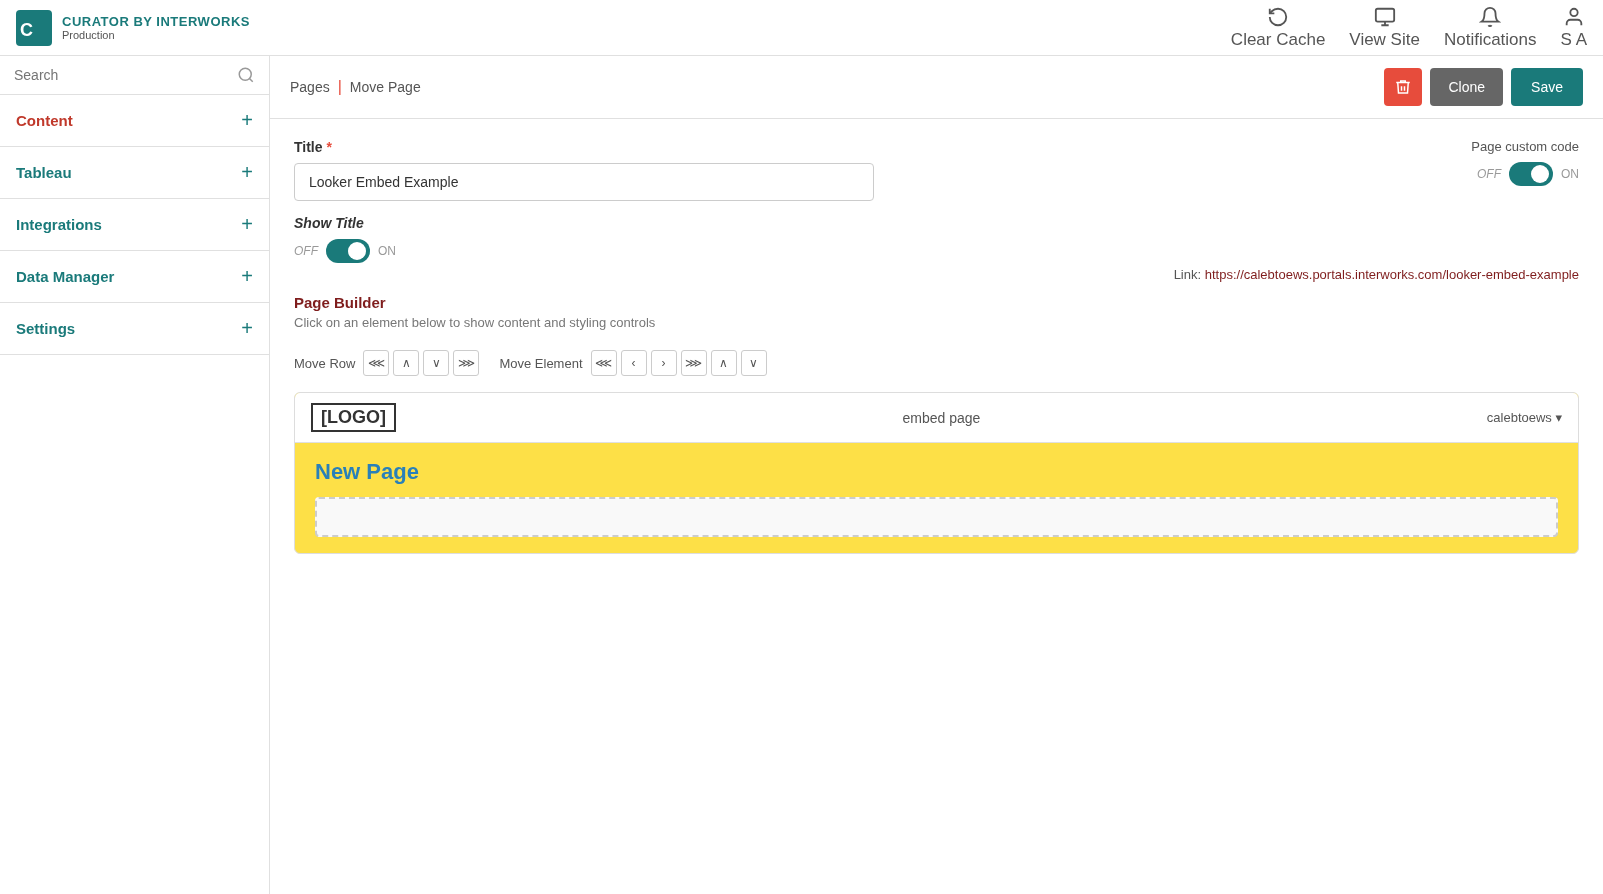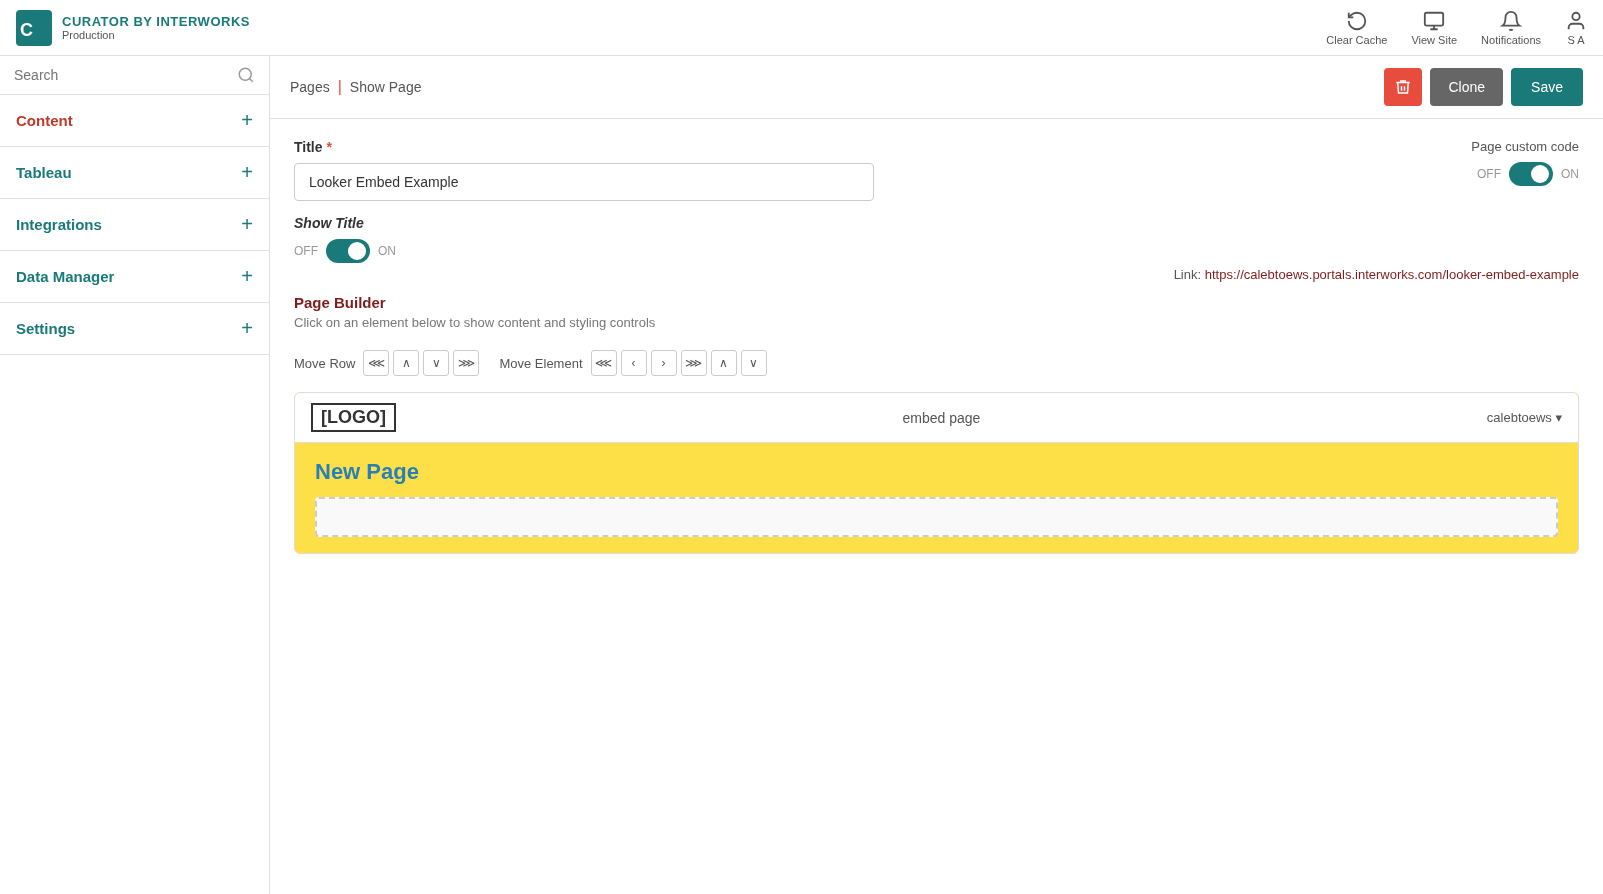--- a/index.html
+++ b/index.html
@@ -45,21 +45,21 @@
       align-items: center;
       gap: 24px;
     }
     .header-action-item {
       display: flex;
       flex-direction: column;
       align-items: center;
       gap: 2px;
       cursor: pointer;
       color: #555;
-      font-size: 11px;
+      font-size: 17px;
     }
     .header-action-item svg {
       width: 22px;
       height: 22px;
     }
 
     
     .body-layout {
       display: flex;
       flex: 1;
@@ -216,21 +216,21 @@
     }
 
     
     .toggle-row {
       display: flex;
       align-items: center;
       gap: 8px;
       font-size: 13px;
       color: #777;
     }
-    .toggle-label-off { font-size: 12px; color: #999; }
+    .toggle-label-off { font-size: 12px; color: #999; font-style: italic; }
     .toggle-label-on { font-size: 12px; color: #999; }
     .toggle-switch {
       position: relative;
       width: 44px;
       height: 24px;
     }
     .toggle-switch input { opacity: 0; width: 0; height: 0; }
     .toggle-slider {
       position: absolute;
       cursor: pointer;
@@ -456,21 +456,21 @@
       <span class="sidebar-item-plus">+</span>
     </div>
   </div>
 
   <div class="main-content">
 
     <div class="page-header">
       <div class="page-header-left">
         <span class="breadcrumb-pages">Pages</span>
         <span class="breadcrumb-divider">|</span>
-        <span class="breadcrumb-current">Show Page</span>
+        <span class="breadcrumb-current">Move Page</span>
       </div>
       <div class="page-header-actions">
         <button class="btn-delete">
           <svg width="18" height="18" viewBox="0 0 24 24" fill="none" stroke="white" stroke-width="2">
             <polyline points="3,6 5,6 21,6"></polyline>
             <path d="M19,6l-1,14H6L5,6"></path>
             <path d="M10,11v6M14,11v6"></path>
             <path d="M9,6V4h6v2"></path>
           </svg>
         </button>

